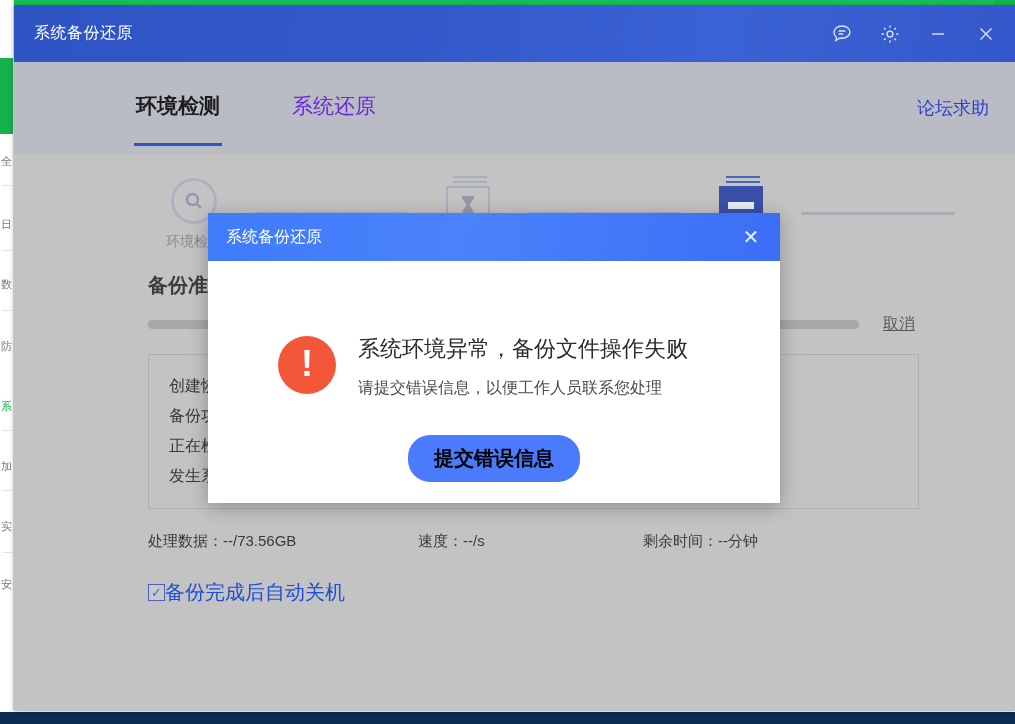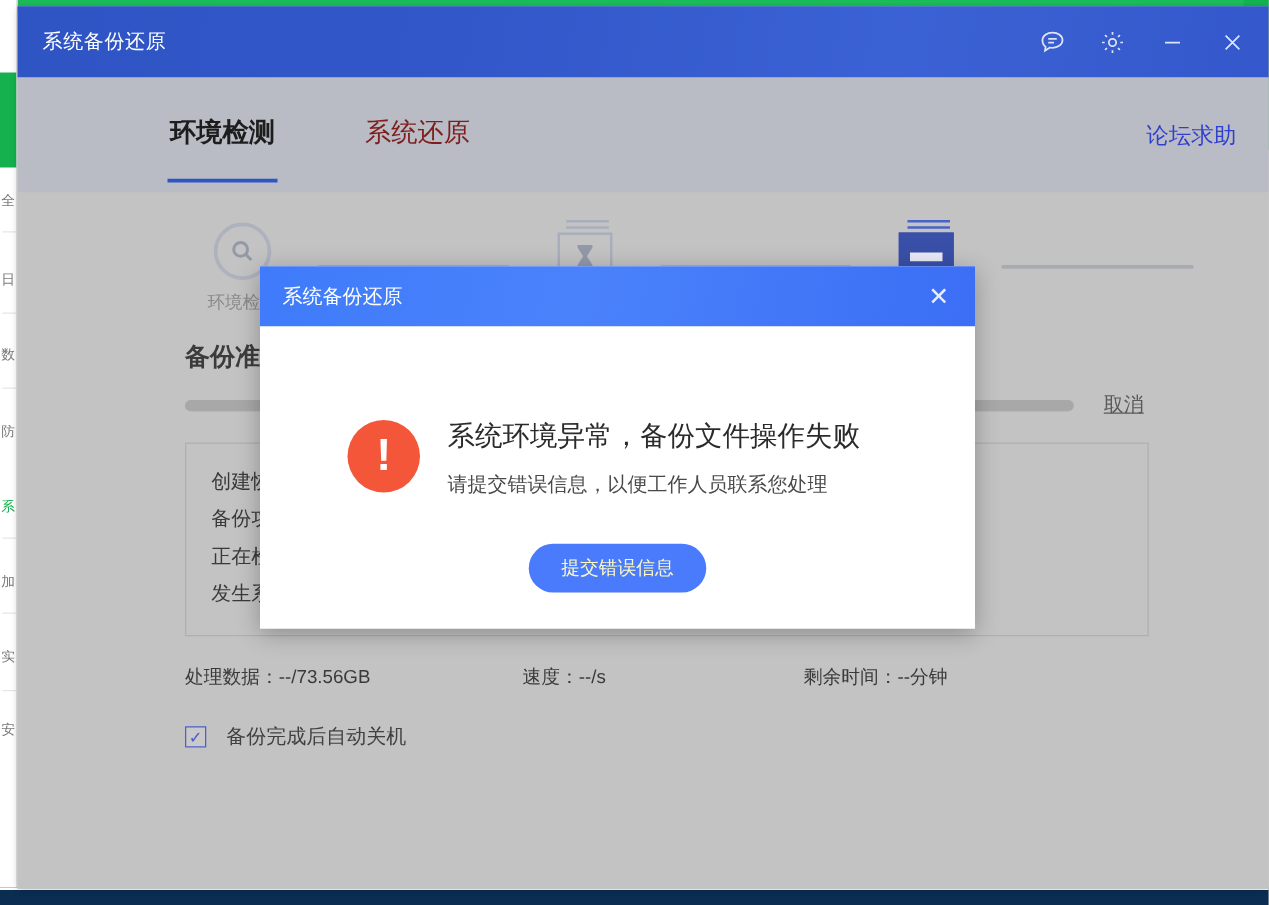--- a/index.html
+++ b/index.html
@@ -97,21 +97,21 @@
     background: #b9bcc4;
     display: flex; align-items: center;
   }
   .tab {
     position: relative;
     font-size: 21px;
     cursor: pointer;
     padding-bottom: 4px;
   }
   .tab.tab-backup { margin-left: 122px; color: #1d1d1d; font-weight: bold; }
-  .tab.tab-restore { margin-left: 72px; color: #7f1d1d; }
+  .tab.tab-restore { margin-left: 72px; color: #6d28d9; }
   .tab.active::after {
     content: ""; position: absolute;
     left: -2px; right: -2px; bottom: -22px;
     height: 3px; background: #2f54c4;
   }
   .forum-link {
     position: absolute; right: 26px;
     color: #2f3fd0; font-size: 18px; cursor: pointer;
   }
 
@@ -204,21 +204,21 @@
   .checkbox-row {
     position: absolute; left: 134px; top: 425px;
     display: flex; align-items: center; cursor: pointer;
   }
   .cbox {
     width: 17px; height: 17px;
     border: 1px solid #4a5fd0; background: #c9c9c9;
     display: flex; align-items: center; justify-content: center;
     color: #4a5fd0; font-size: 13px; line-height: 1;
   }
-  .cbox-label { margin-left: 16px; font-size: 16px; color: #404040; }
+  .cbox-label { font-size: 20px; color: #1d4ed8; }
 
   
   #modal {
     position: absolute; left: 208px; top: 213px;
     width: 572px; height: 290px;
     background: #ffffff;
     box-shadow: 0 4px 18px rgba(0,0,0,0.28);
   }
   .modal-titlebar {
     height: 48px;
@@ -244,24 +244,25 @@
     color: #ffffff; font-size: 36px; font-weight: bold; line-height: 1;
     transform: translateY(-1px);
   }
   .alert-texts { position: absolute; left: 150px; top: 73px; font-family: Liberation Serif, serif; }
   .alert-main { font-size: 22px; color: #2b2b2b; }
   .alert-sub { margin-top: 14px; font-size: 16px; color: #4a4a4a; }
   .submit-btn {
     position: absolute; left: 50%; transform: translateX(-50%);
     top: 174px;
     padding: 10px 26px;
-    background: #4a7bfc; color: #fef9c3;
+    background: #4a7bfc; color: #000000;
     border: none; border-radius: 22px;
-    font-size: 15px; cursor: pointer;
+    font-size: 20px; cursor: pointer;
     font-family: "Liberation Sans", "DejaVu Sans", sans-serif;
+    font-weight: bold;
   }
 </style>
 </head>
 <body>
 
 <div id="desktop-bg">
   <div class="bg-green-top"></div>
   <div class="bg-left-panel"></div>
   <div class="bg-green-block"></div>
   <div class="bg-green-right"></div>

